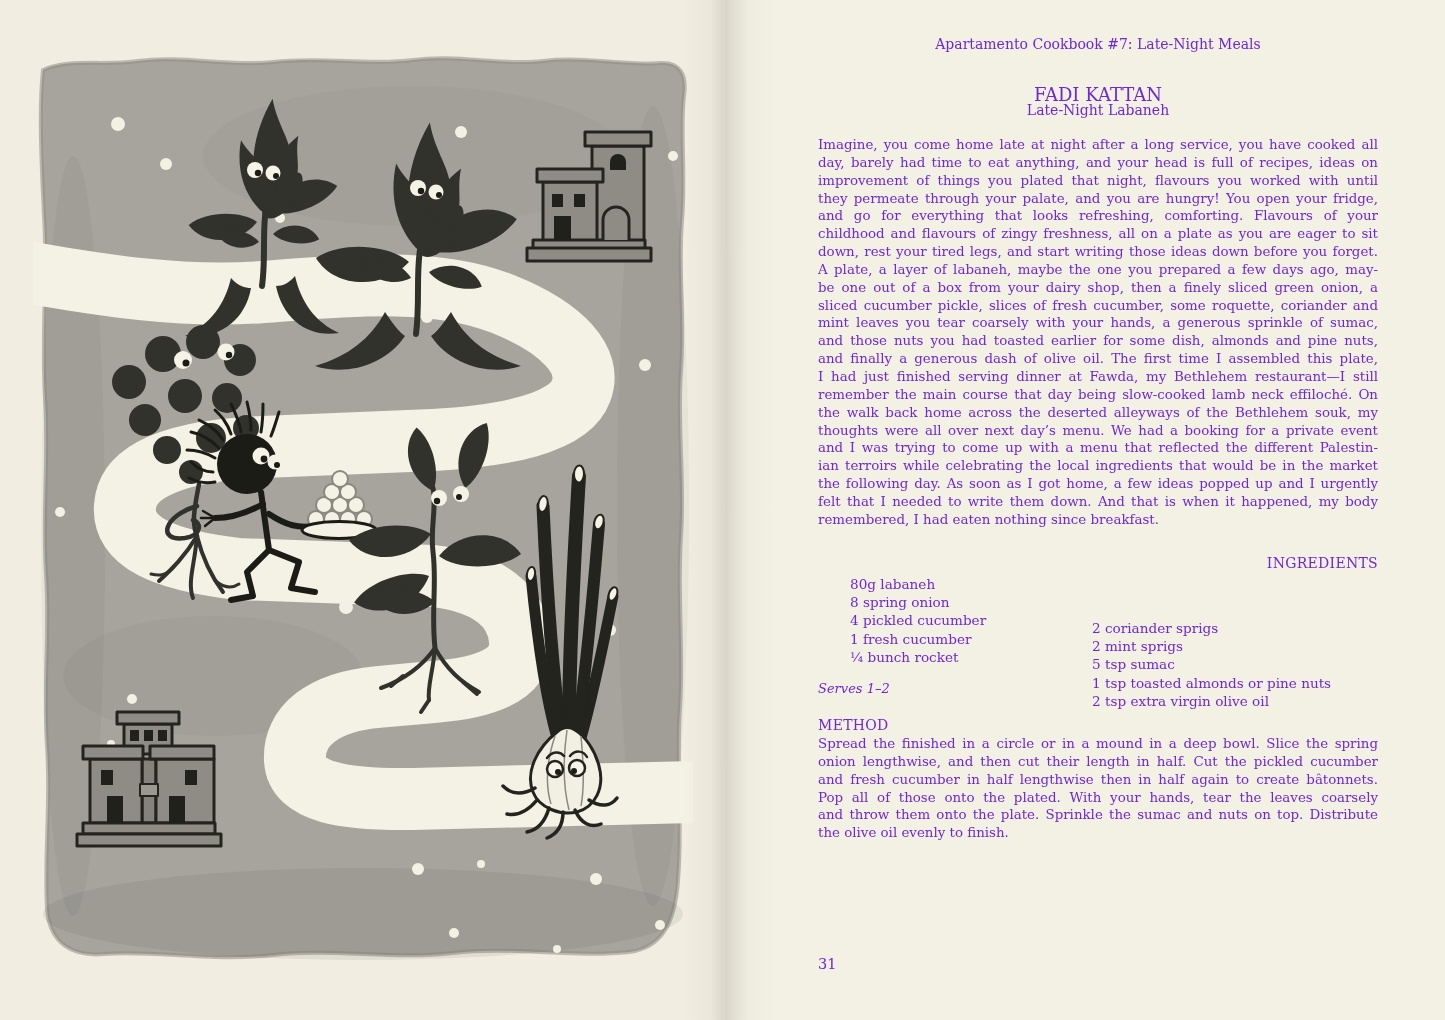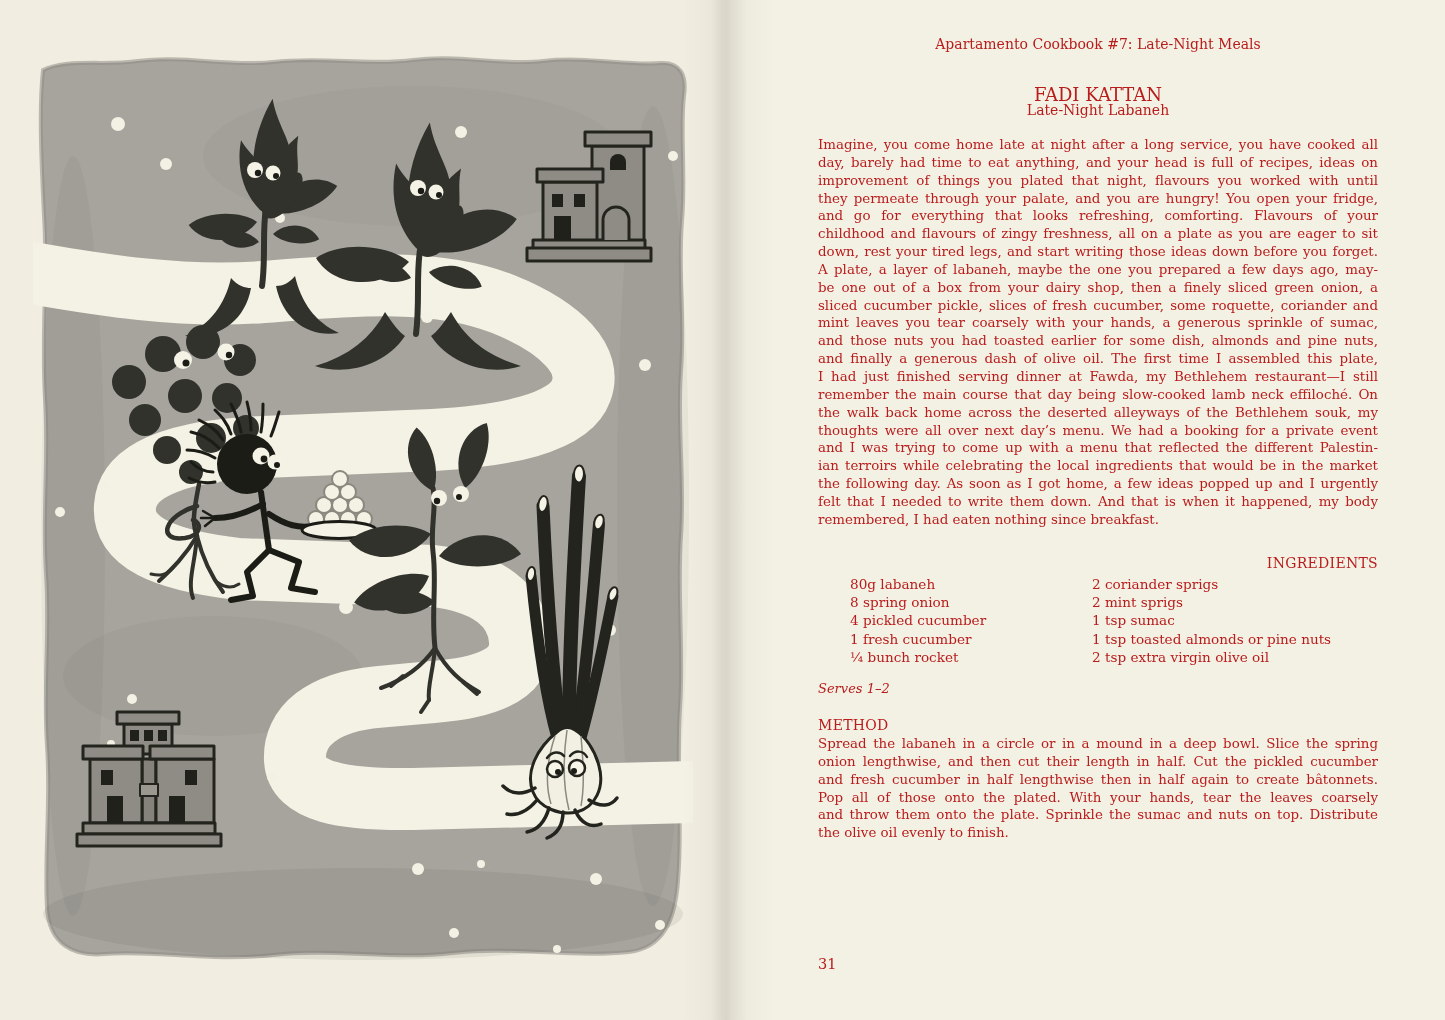--- a/index.html
+++ b/index.html
@@ -1,37 +1,37 @@
 <!DOCTYPE html>
 <html><head>
 <meta charset="utf-8">
 <style>
   html,body{margin:0;padding:0;background:#e8e5d8;}
   .spread{position:relative;width:1445px;height:1020px;overflow:hidden;
-          font-family:"DejaVu Serif","Liberation Serif",serif;color:#b91c1c;}
+          font-family:"DejaVu Serif","Liberation Serif",serif;color:#6d28d9;}
   .page{position:absolute;top:0;height:1020px;}
   .page-left{left:0;width:723px;background:#f1eee1;}
   .page-right{left:723px;width:722px;background:#f3f1e4;}
   .gutter{position:absolute;top:0;left:683px;width:92px;height:1020px;pointer-events:none;
           background:linear-gradient(90deg,rgba(88,80,60,0) 0%,rgba(88,80,60,0.04) 30%,
           rgba(55,50,36,0.14) 47%,rgba(55,50,36,0.10) 53%,rgba(88,80,60,0.03) 70%,rgba(88,80,60,0) 100%);}
   .illu{position:absolute;left:33px;top:36px;}
 
   .rp{position:absolute;left:818px;width:560px;}
   .running-header{top:36px;text-align:center;font-size:14px;}
   .author{top:84px;text-align:center;font-size:18px;}
   .title{top:102px;text-align:center;font-size:14px;}
   .intro{top:136px;}
   .jline{font-size:13.4px;height:17.85px;line-height:17.85px;
          text-align:justify;text-align-last:justify;white-space:normal;}
   .jline:last-child{text-align-last:left;}
   .ing-head{top:555px;font-size:14px;letter-spacing:.3px;text-align:right;}
   .ing-col{top:575px;font-size:13.6px;line-height:18.2px;}
   .ing-col-1{left:818px;width:270px;}
-  .ing-col-2{left:1092px;width:286px;}
+  .ing-col-2{left:1092px;width:286px;margin-top:44px;}
   .serves{top:681px;font-size:13px;font-style:italic;}
   .method-head{top:717px;font-size:14px;letter-spacing:.3px;}
   .method{top:735px;}
   .folio{top:956px;font-size:14.5px;}
 </style>
 </head>
 <body>
 
 <div class="spread">
 
@@ -334,30 +334,30 @@
   <div class="rp ing-col ing-col-1" style="left:850px;">
       <div>80g labaneh</div>
       <div>8 spring onion</div>
       <div>4 pickled cucumber</div>
       <div>1 fresh cucumber</div>
       <div>¼ bunch rocket</div>
     </div>
   <div class="rp ing-col ing-col-2" style="left:1092px;">
       <div>2 coriander sprigs</div>
       <div>2 mint sprigs</div>
-      <div>1 tsp sumac</div>
+      <div>5 tsp sumac</div>
       <div>1 tsp toasted almonds or pine nuts</div>
       <div>2 tsp extra virgin olive oil</div>
     </div>
 
   <div class="rp serves">Serves 1–2</div>
 
   <div class="rp method-head">METHOD</div>
   <div class="rp method">
-      <div class="jline">Spread the labaneh in a circle or in a mound in a deep bowl. Slice the spring</div>
+      <div class="jline">Spread the finished in a circle or in a mound in a deep bowl. Slice the spring</div>
       <div class="jline">onion lengthwise, and then cut their length in half. Cut the pickled cucumber</div>
       <div class="jline">and fresh cucumber in half lengthwise then in half again to create bâtonnets.</div>
       <div class="jline">Pop all of those onto the plated. With your hands, tear the leaves coarsely</div>
       <div class="jline">and throw them onto the plate. Sprinkle the sumac and nuts on top. Distribute</div>
       <div class="jline">the olive oil evenly to finish.</div>
     </div>
 
   <div class="rp folio">31</div>
 
   <div class="gutter"></div>

